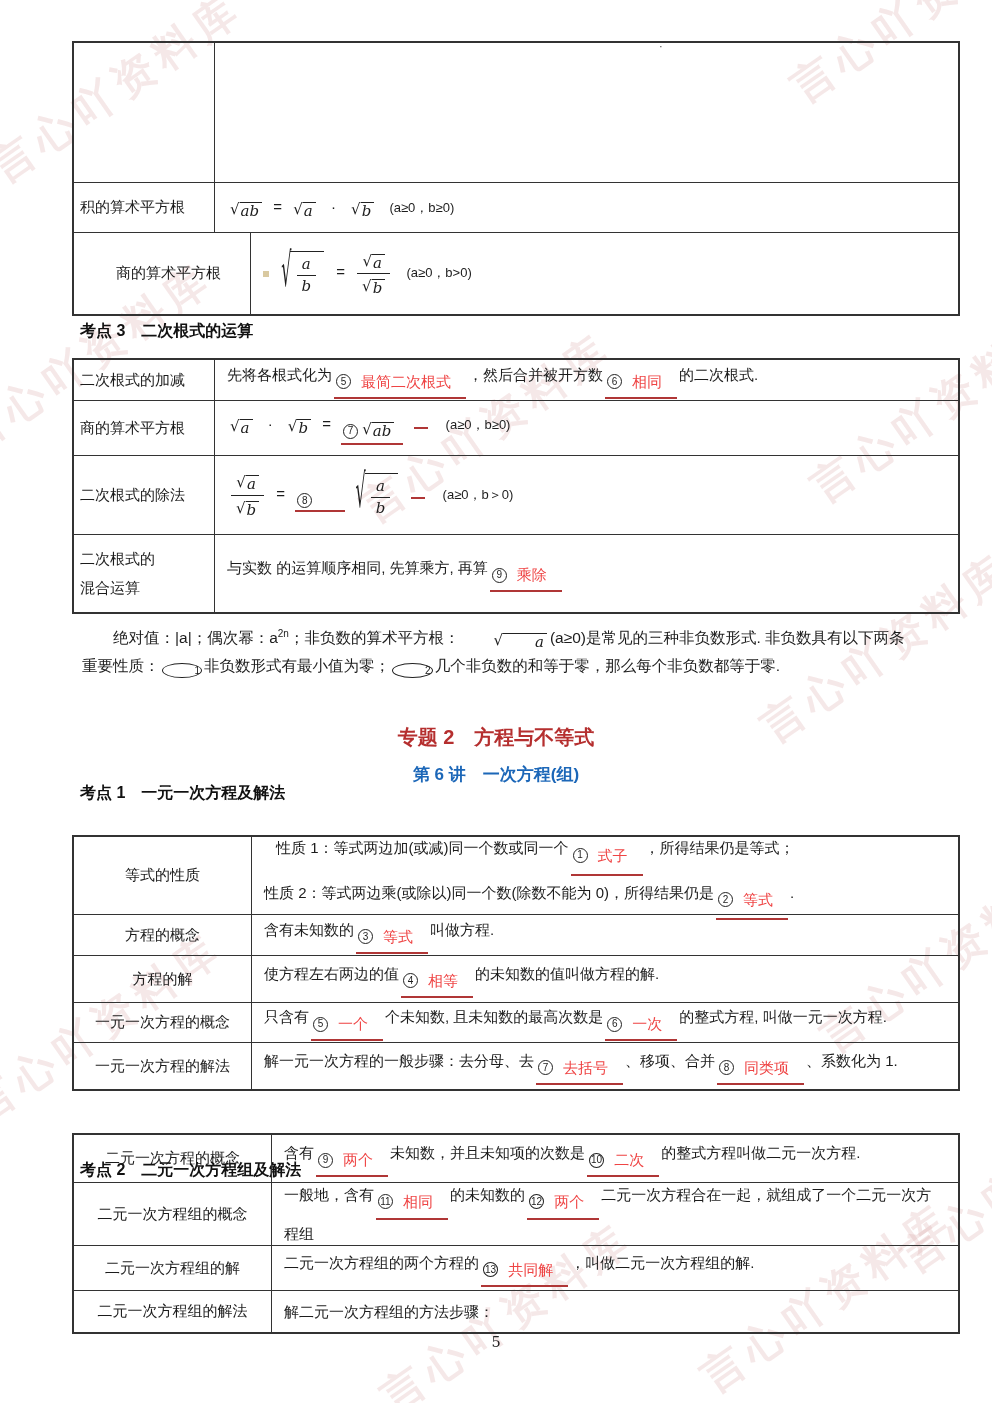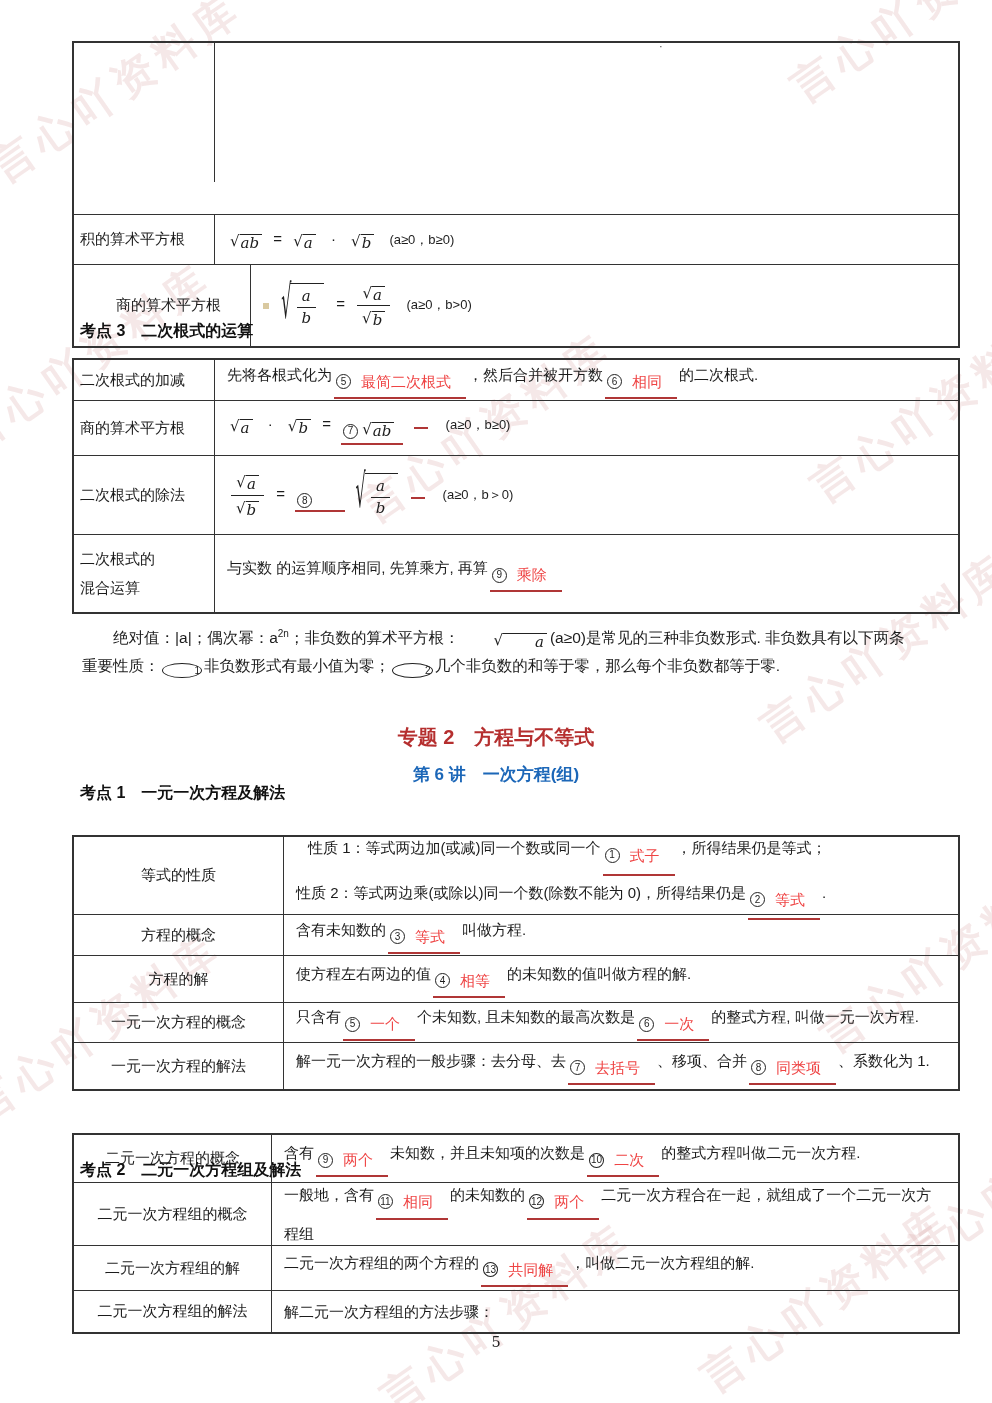--- a/index.html
+++ b/index.html
@@ -10,21 +10,21 @@
       color:rgba(208,150,150,0.22);transform:rotate(-35deg);pointer-events:none;}
   
   .tbl{position:absolute;left:72px;width:888px;border:2px solid #333;box-sizing:border-box;background:transparent;}
   .trow{display:flex;border-top:1.4px solid #333;box-sizing:border-box;align-items:stretch;}
   .trow:first-child{border-top:none;}
   .cell-l{flex:0 0 auto;border-right:1.4px solid #333;box-sizing:border-box;display:flex;
           align-items:center;padding:3px 6px;font-size:15px;line-height:1.5;}
   .cell-r{flex:1 1 auto;box-sizing:border-box;display:flex;align-items:center;padding:4px 12px;font-size:15px;}
   .rt{display:block;width:100%;line-height:26px;}
   .t12 .cell-l{width:141px;}
-  .t3  .cell-l{width:210px;justify-content:center;}
+  .t3  .cell-l{width:178px;justify-content:center;}
   .t4  .cell-l{width:198px;justify-content:center;text-align:center;}
   .col2{flex-direction:column;justify-content:center;align-items:flex-start;line-height:1.9;}
   
   .h-kd{position:absolute;left:80px;font-size:16px;font-weight:bold;color:#111;}
   .h-zt{position:absolute;left:0;width:100%;text-align:center;font-size:20px;font-weight:bold;color:#b52f2f;}
   .h-jg{position:absolute;left:0;width:100%;text-align:center;font-size:17px;font-weight:bold;color:#1c67b8;}
   
   .ublank{display:inline-flex;align-items:center;border-bottom:2px solid #b03636;
           padding:0 6px 2px 1px;margin:0 2px;vertical-align:-5px;}
   .ansr{color:#ef4444;padding:0 9px;white-space:nowrap;}
@@ -75,21 +75,21 @@
   <div class="wm" style="left:680px;top:1270px;">言心吖资料库</div>
   <div class="wm" style="left:880px;top:1150px;">言心吖资料库</div>
 
   <span class="straydot" style="left:659px;top:40px;">·</span>
 
   <div class="tbl t12" style="top:41px;">
     <div class="trow" style="height:139px;">
       <div class="cell-l"></div>
       <div class="cell-r"></div>
     </div>
-    <div class="trow" style="height:50px;margin-top:32px;">
+    <div class="trow" style="height:50px;">
       <div class="cell-l">积的算术平方根</div>
       <div class="cell-r">
         <span class="rt">
           <span class="sqrt">
               <span class="sg">√</span>
               <span class="rd">ab</span>
             </span>
           <span class="eqs">=</span>
           <span class="sqrt">
               <span class="sg">√</span>

